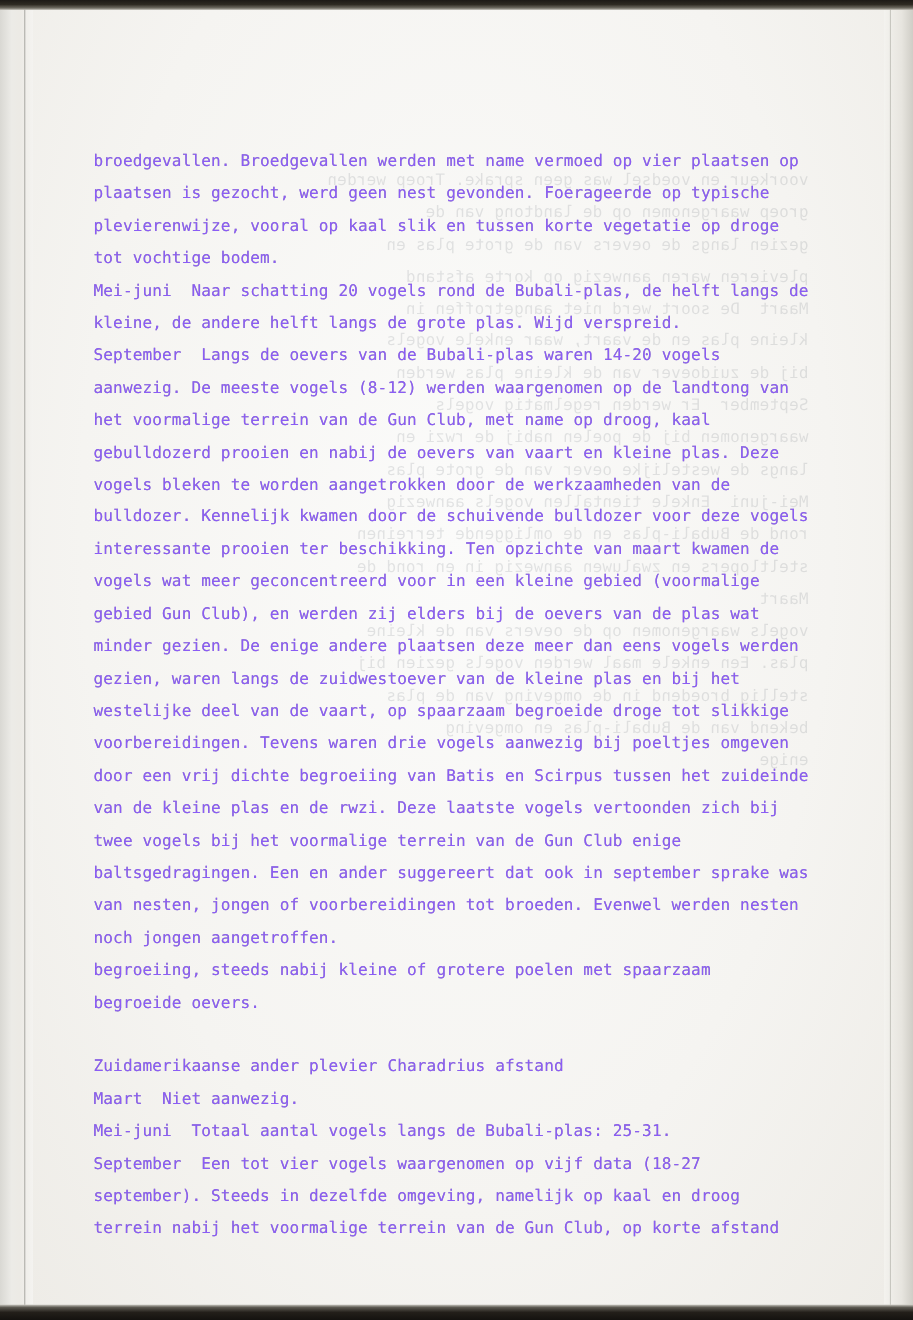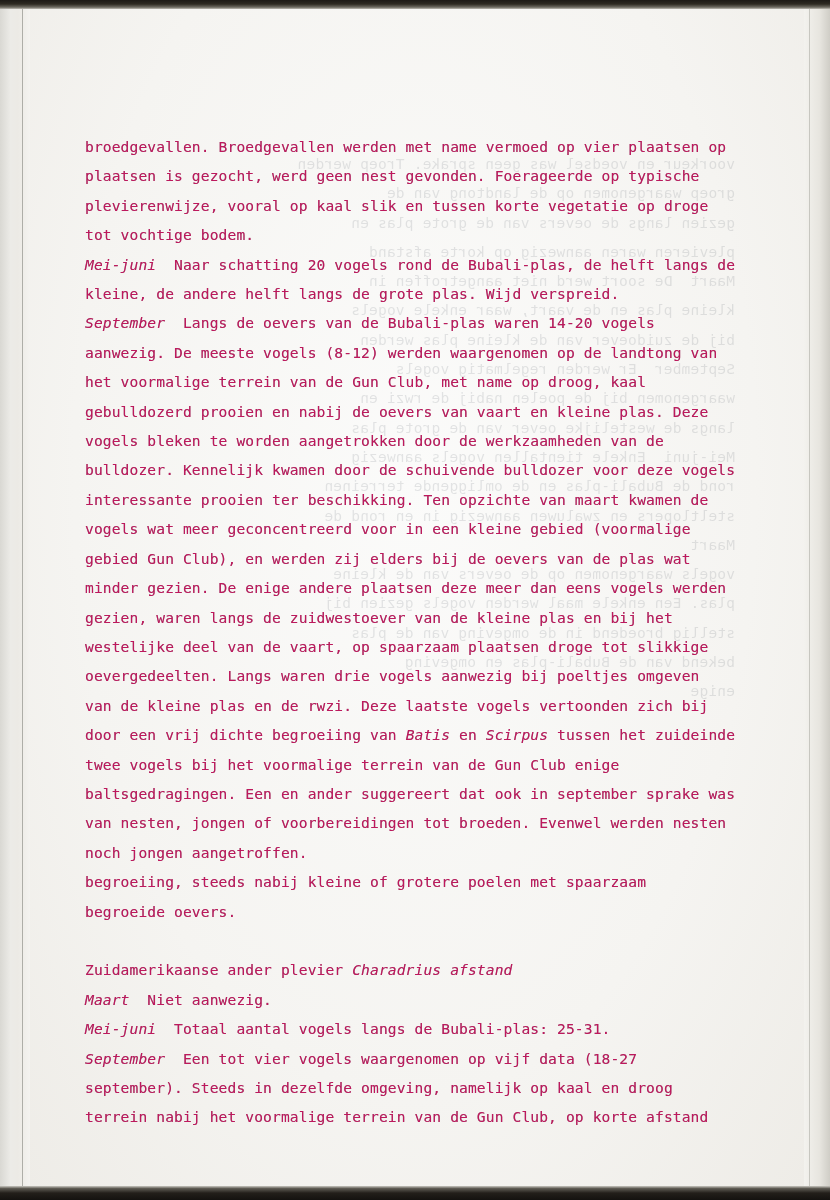--- a/index.html
+++ b/index.html
@@ -90,28 +90,27 @@
   
   .text-body {
     position: absolute;
     left: 85px;
     top: 132px;
     width: 660px;
   }
   .ln {
     font-size: 14.6px;
     line-height: 29.4px;
-    color: #be185d;
+    color: #8b5cf6;
     white-space: pre-wrap;
     letter-spacing: 0.12px;
     text-shadow: 0 0 0.55px rgba(40,40,40,0.42);
   }
   .ln.blank { color: transparent; }
   .it {
-    font-style: italic;
   }
 </style>
 </head>
 <body>
 
 <div class="scan-page">
 
   <div class="paper-tone"></div>
 
   <div class="bleed-layer">
@@ -147,24 +146,24 @@
       <div class="ln"><span>aanwezig. De meeste vogels (8-12) werden waargenomen op de landtong van</span></div>
       <div class="ln"><span>het voormalige terrein van de Gun Club, met name op droog, kaal</span></div>
       <div class="ln"><span>gebulldozerd prooien en nabij de oevers van vaart en kleine plas. Deze</span></div>
       <div class="ln"><span>vogels bleken te worden aangetrokken door de werkzaamheden van de</span></div>
       <div class="ln"><span>bulldozer. Kennelijk kwamen door de schuivende bulldozer voor deze vogels</span></div>
       <div class="ln"><span>interessante prooien ter beschikking. Ten opzichte van maart kwamen de</span></div>
       <div class="ln"><span>vogels wat meer geconcentreerd voor in een kleine gebied (voormalige</span></div>
       <div class="ln"><span>gebied Gun Club), en werden zij elders bij de oevers van de plas wat</span></div>
       <div class="ln"><span>minder gezien. De enige andere plaatsen deze meer dan eens vogels werden</span></div>
       <div class="ln"><span>gezien, waren langs de zuidwestoever van de kleine plas en bij het</span></div>
-      <div class="ln"><span>westelijke deel van de vaart, op spaarzaam plaatsen droge tot slikkige</span></div>
-      <div class="ln"><span>oevergedeelten. Langs waren drie vogels aanwezig bij poeltjes omgeven</span></div>
+      <div class="ln"><span>westelijke deel van de vaart, op spaarzaam begroeide droge tot slikkige</span></div>
+      <div class="ln"><span>voorbereidingen. Tevens waren drie vogels aanwezig bij poeltjes omgeven</span></div>
+      <div class="ln"><span>door een vrij dichte begroeiing van </span><span class="it">Batis</span><span> en </span><span class="it">Scirpus</span><span> tussen het zuideinde</span></div>
       <div class="ln"><span>van de kleine plas en de rwzi. Deze laatste vogels vertoonden zich bij</span></div>
-      <div class="ln"><span>door een vrij dichte begroeiing van </span><span class="it">Batis</span><span> en </span><span class="it">Scirpus</span><span> tussen het zuideinde</span></div>
       <div class="ln"><span>twee vogels bij het voormalige terrein van de Gun Club enige</span></div>
       <div class="ln"><span>baltsgedragingen. Een en ander suggereert dat ook in september sprake was</span></div>
       <div class="ln"><span>van nesten, jongen of voorbereidingen tot broeden. Evenwel werden nesten</span></div>
       <div class="ln"><span>noch jongen aangetroffen.</span></div>
       <div class="ln"><span>begroeiing, steeds nabij kleine of grotere poelen met spaarzaam</span></div>
       <div class="ln"><span>begroeide oevers.</span></div>
       <div class="ln blank">&nbsp;</div>
       <div class="ln"><span>Zuidamerikaanse ander plevier </span><span class="it">Charadrius afstand</span></div>
       <div class="ln"><span class="it">Maart</span><span>  Niet aanwezig.</span></div>
       <div class="ln"><span class="it">Mei-juni</span><span>  Totaal aantal vogels langs de Bubali-plas: 25-31.</span></div>

